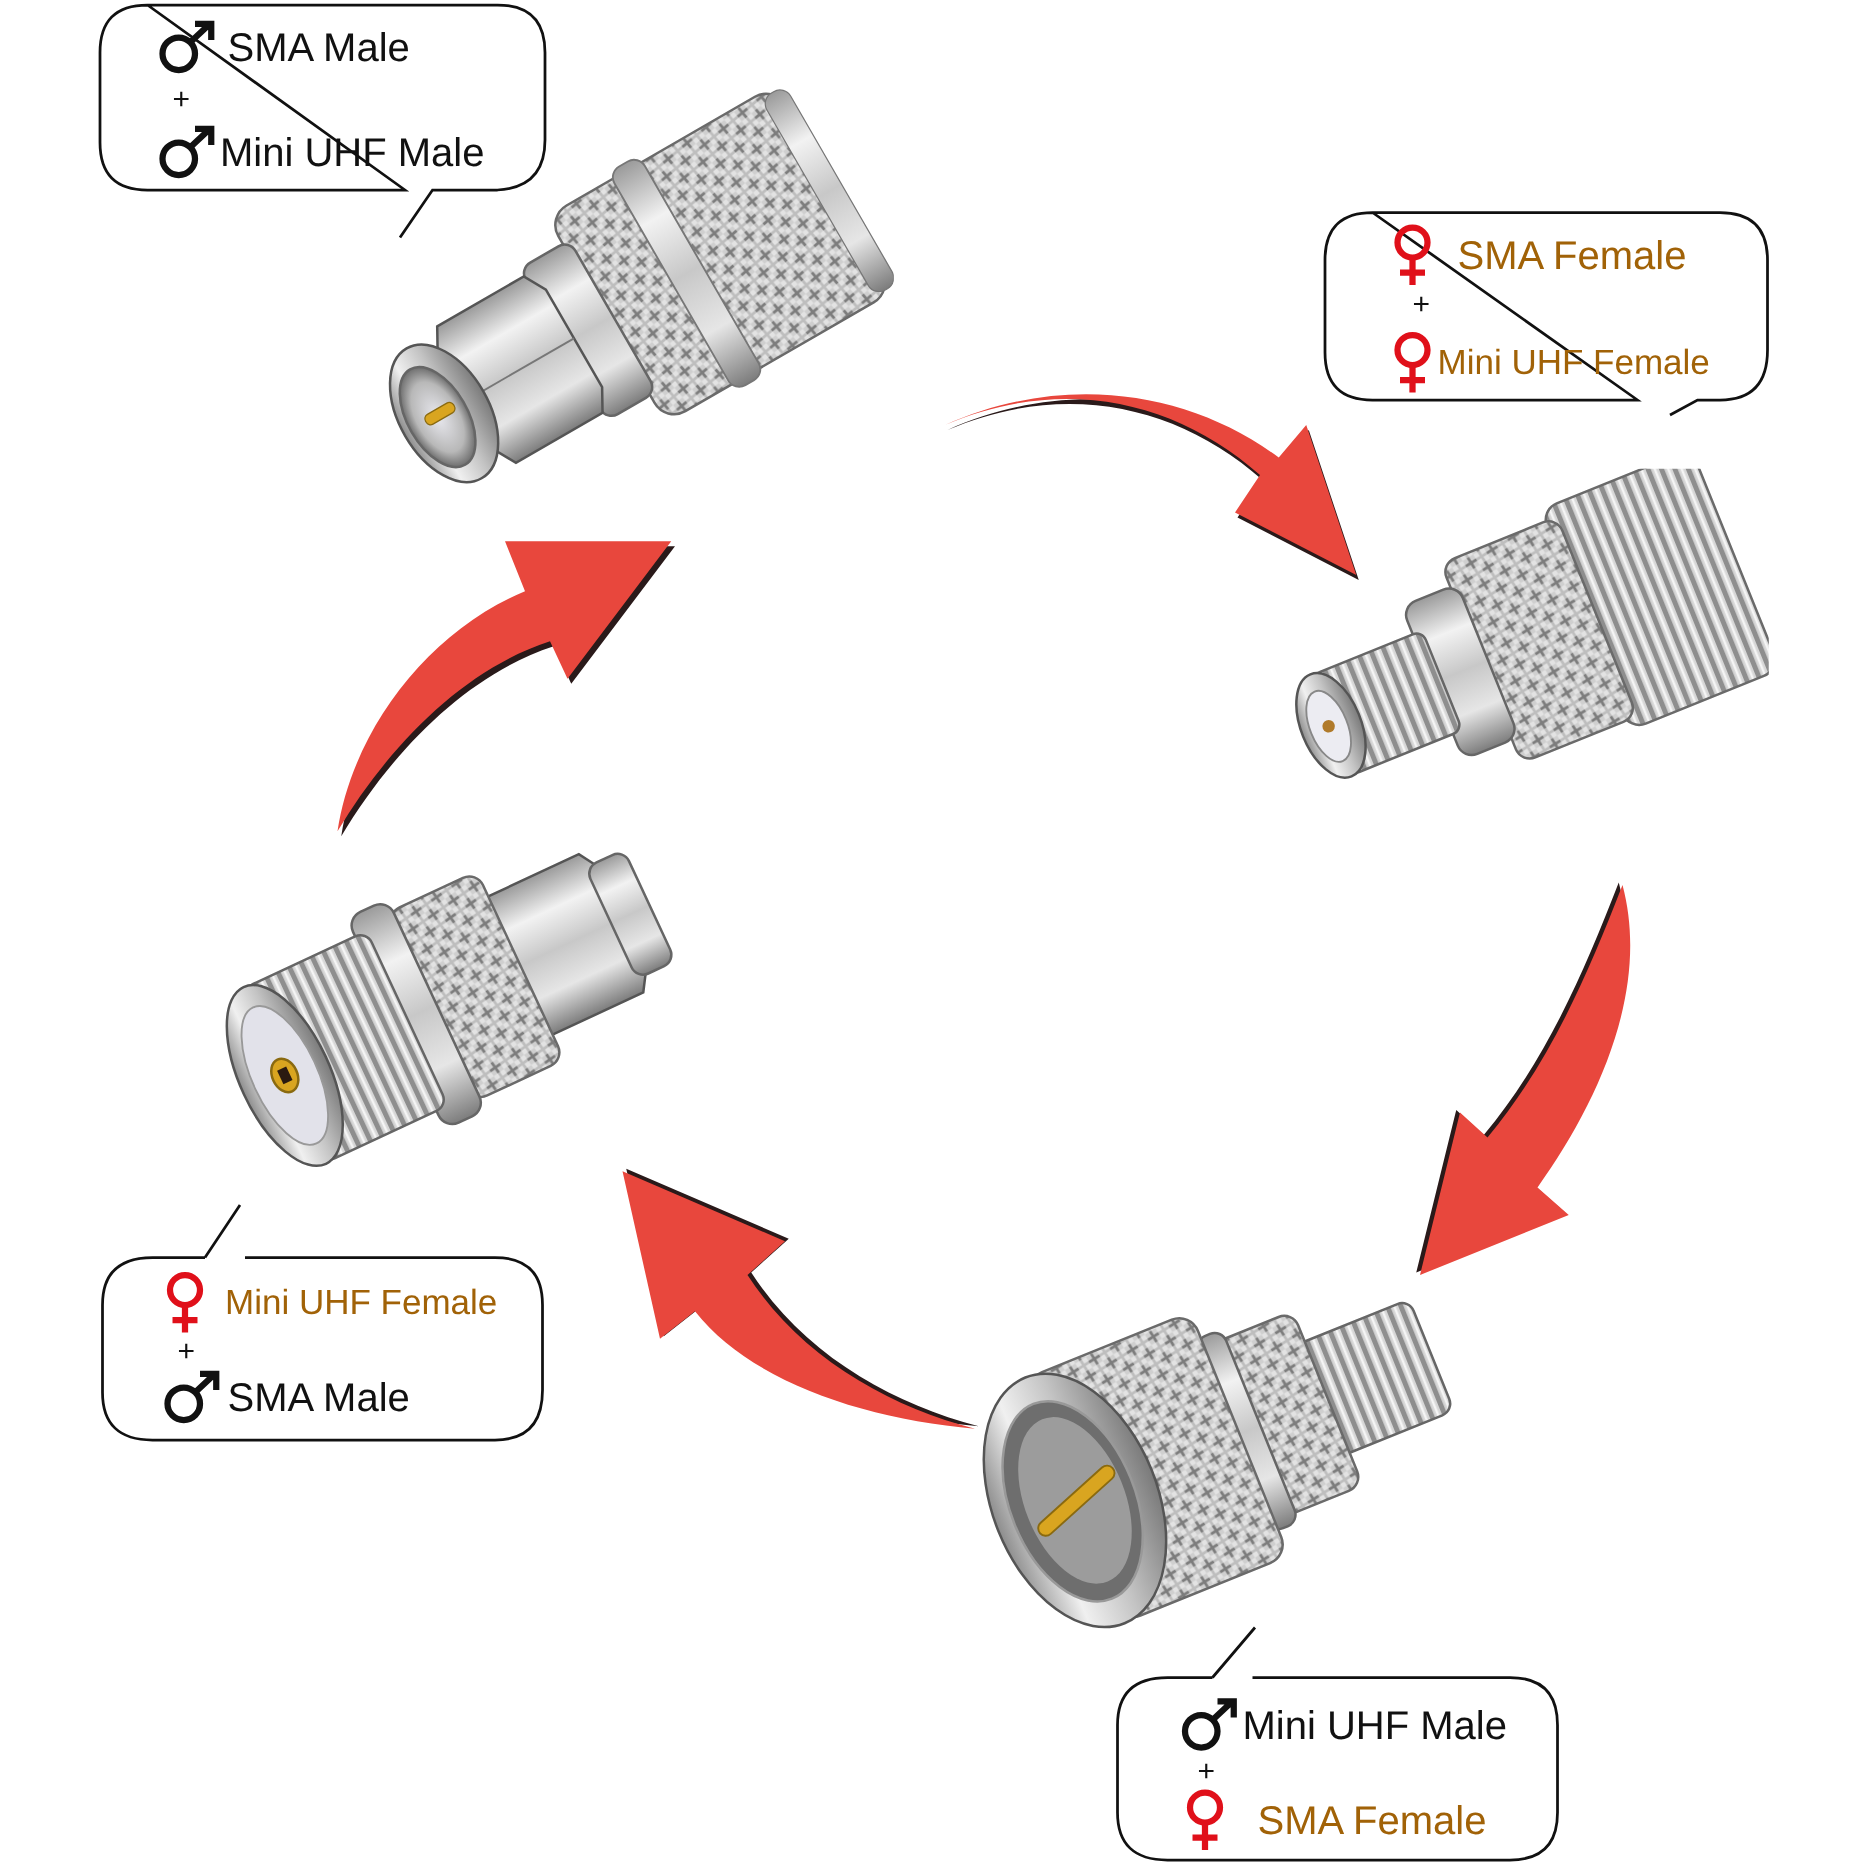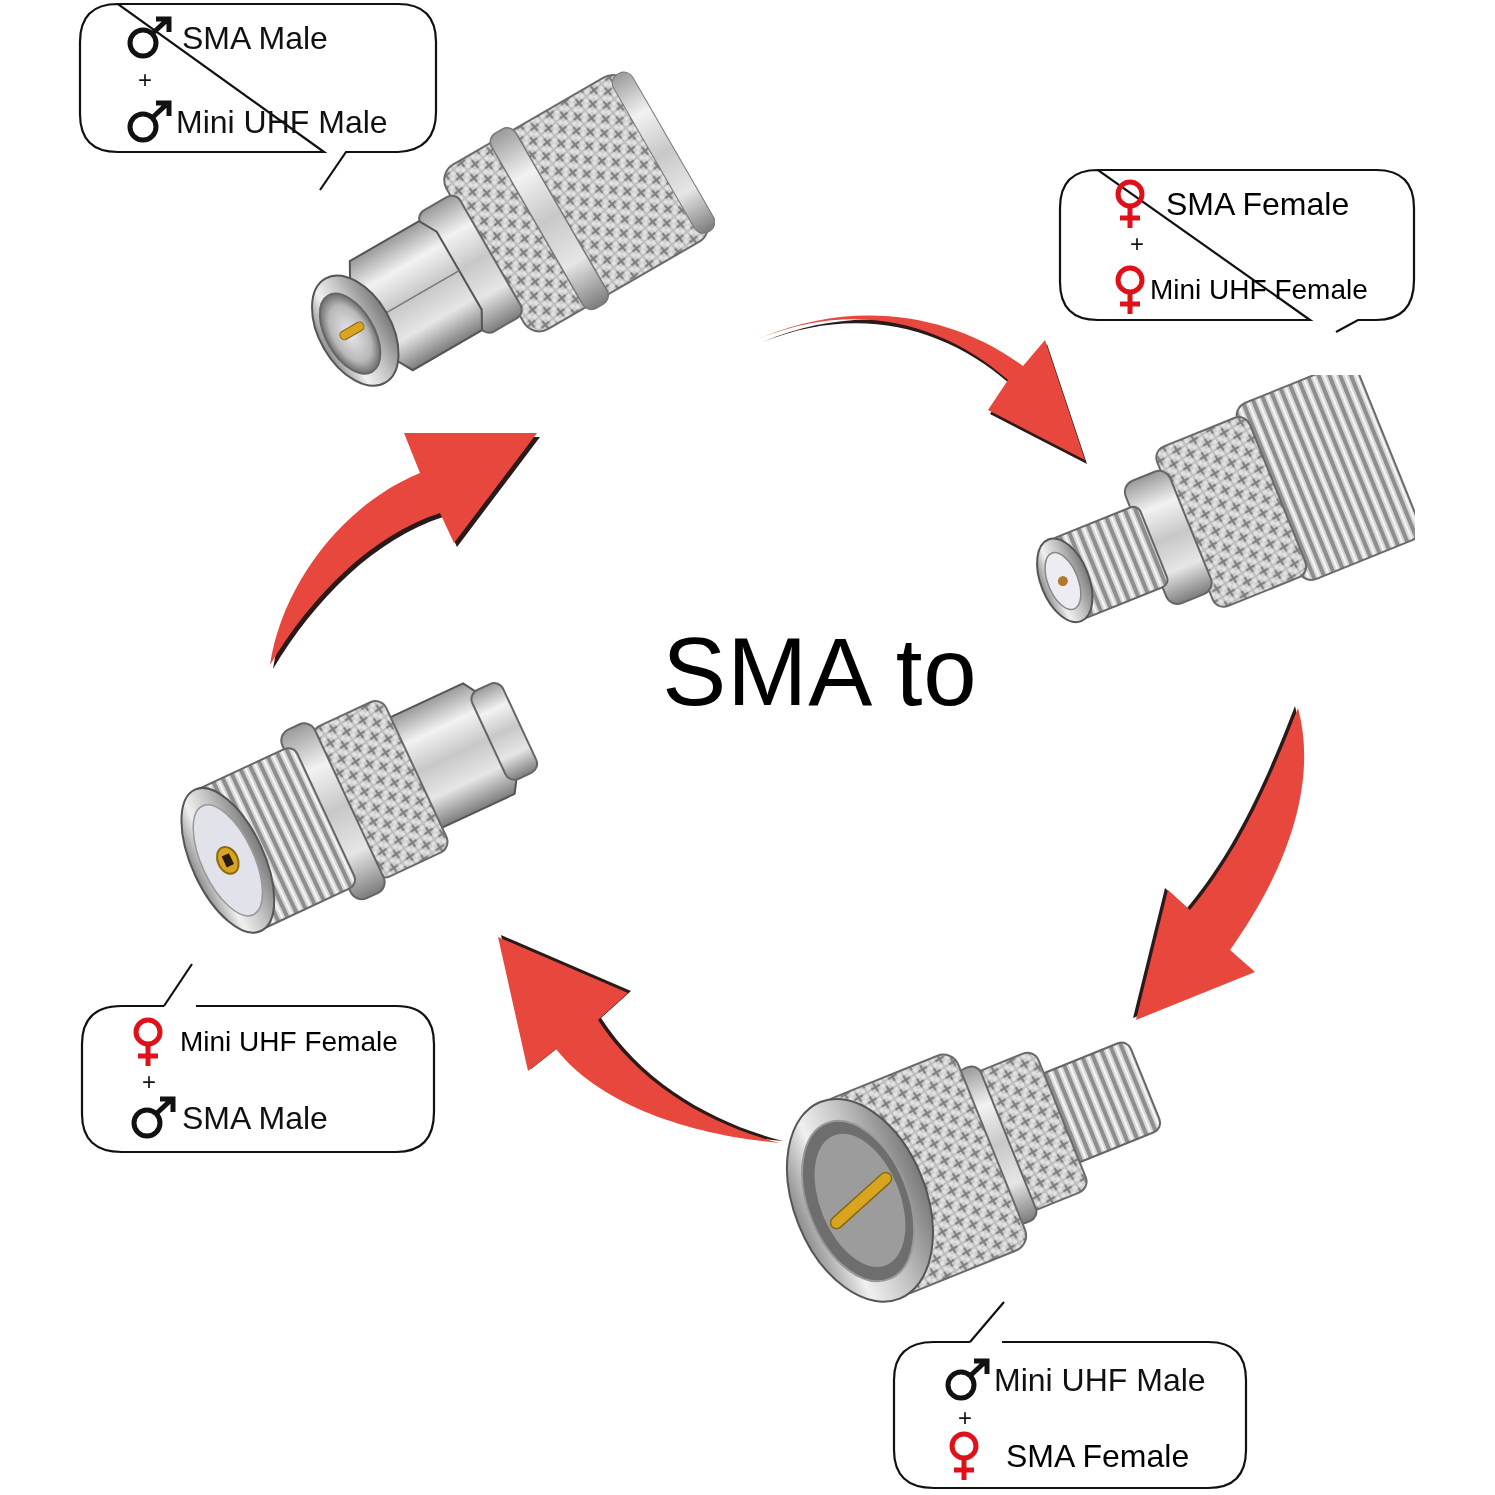--- a/index.html
+++ b/index.html
@@ -1,20 +1,20 @@
 <!DOCTYPE html>
 <html><head>
   <meta charset="utf-8">
   <style>
     html, body { margin: 0; padding: 0; background: #ffffff; }
     body { width: 1495px; height: 1495px; position: relative; overflow: hidden; font-family: "Liberation Sans", sans-serif; }
     .bubble { position: absolute; }
     .bubble svg.frame { position: absolute; left: 0; top: 0; overflow: visible; }
     .line { position: absolute; display: flex; align-items: center; white-space: nowrap; color: #111; }
-    .line.red { color: #000000; }
+    .line.red { color: #a16207; }
     .sym { display: inline-block; position: relative; }
     .plus { position: absolute; font-size: 24px; color: #111; line-height: 1; }
     .title { position: absolute; left: 560px; top: 620px; width: 520px; text-align: center; font-size: 96px; line-height: 104px; color: #000; font-weight: 400; letter-spacing: 1px; }
     .connector { position: absolute; }
     .arrow { position: absolute; overflow: visible; }
   </style>
 </head>
 <body>
 
 <svg width="0" height="0" style="position:absolute">
@@ -128,21 +128,20 @@
   <div class="line red" style="left:54px; top:130px; font-size:32px;">
     <svg class="sym" width="36" height="52" viewBox="0 0 36 52">
         <circle cx="18" cy="16" r="12" fill="none" stroke="#e0101a" stroke-width="5"></circle>
         <path d="M18 28 V50 M8 40 H28" stroke="#e0101a" stroke-width="5"></path>
       </svg>
     <span style="margin-left:24px;">SMA Female</span>
   </div>
 </div>
 
 <div class="title">
-  <div>SMA to</div>
 </div>
 
 <svg class="arrow" style="left:740px; top:300px;" width="370" height="170" viewBox="0 0 370 170">
   <path d="M16 40 C110 0 200 20 268 80 L248 110 L345 160 L305 40 L283 66 C210 12 110 -2 16 40 Z" fill="#2a1a1a" transform="translate(2,4)"></path>
   <path d="M16 40 C110 0 200 20 268 80 L248 110 L345 160 L305 40 L283 66 C210 12 110 -2 16 40 Z" fill="#e8473d"></path>
 </svg>
 
 <svg class="arrow" style="left:1120px; top:700px;" width="200" height="330" viewBox="0 0 200 330">
   <path d="M178 8 C200 90 160 180 110 250 L135 272 L16 320 L48 190 L70 210 C120 150 150 80 178 8 Z" fill="#2a1a1a" transform="translate(-3,-2)"></path>
   <path d="M178 8 C200 90 160 180 110 250 L135 272 L16 320 L48 190 L70 210 C120 150 150 80 178 8 Z" fill="#e8473d"></path>

